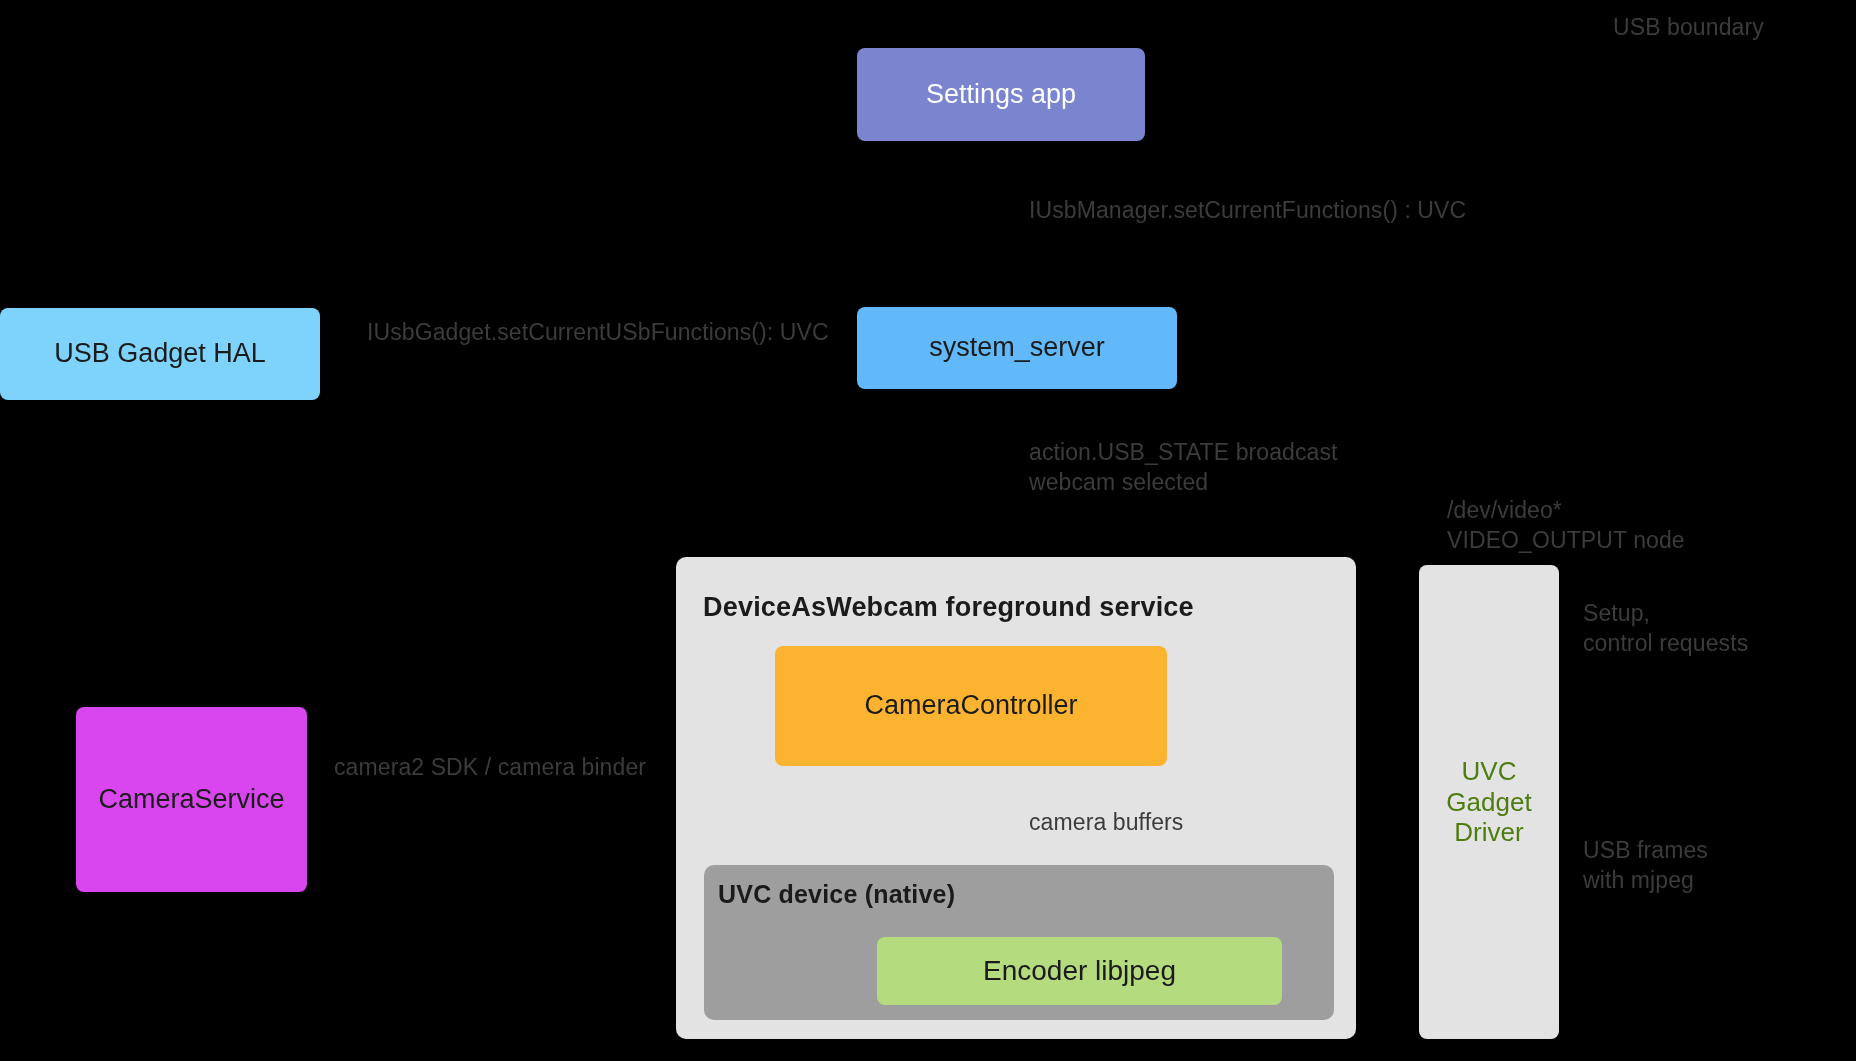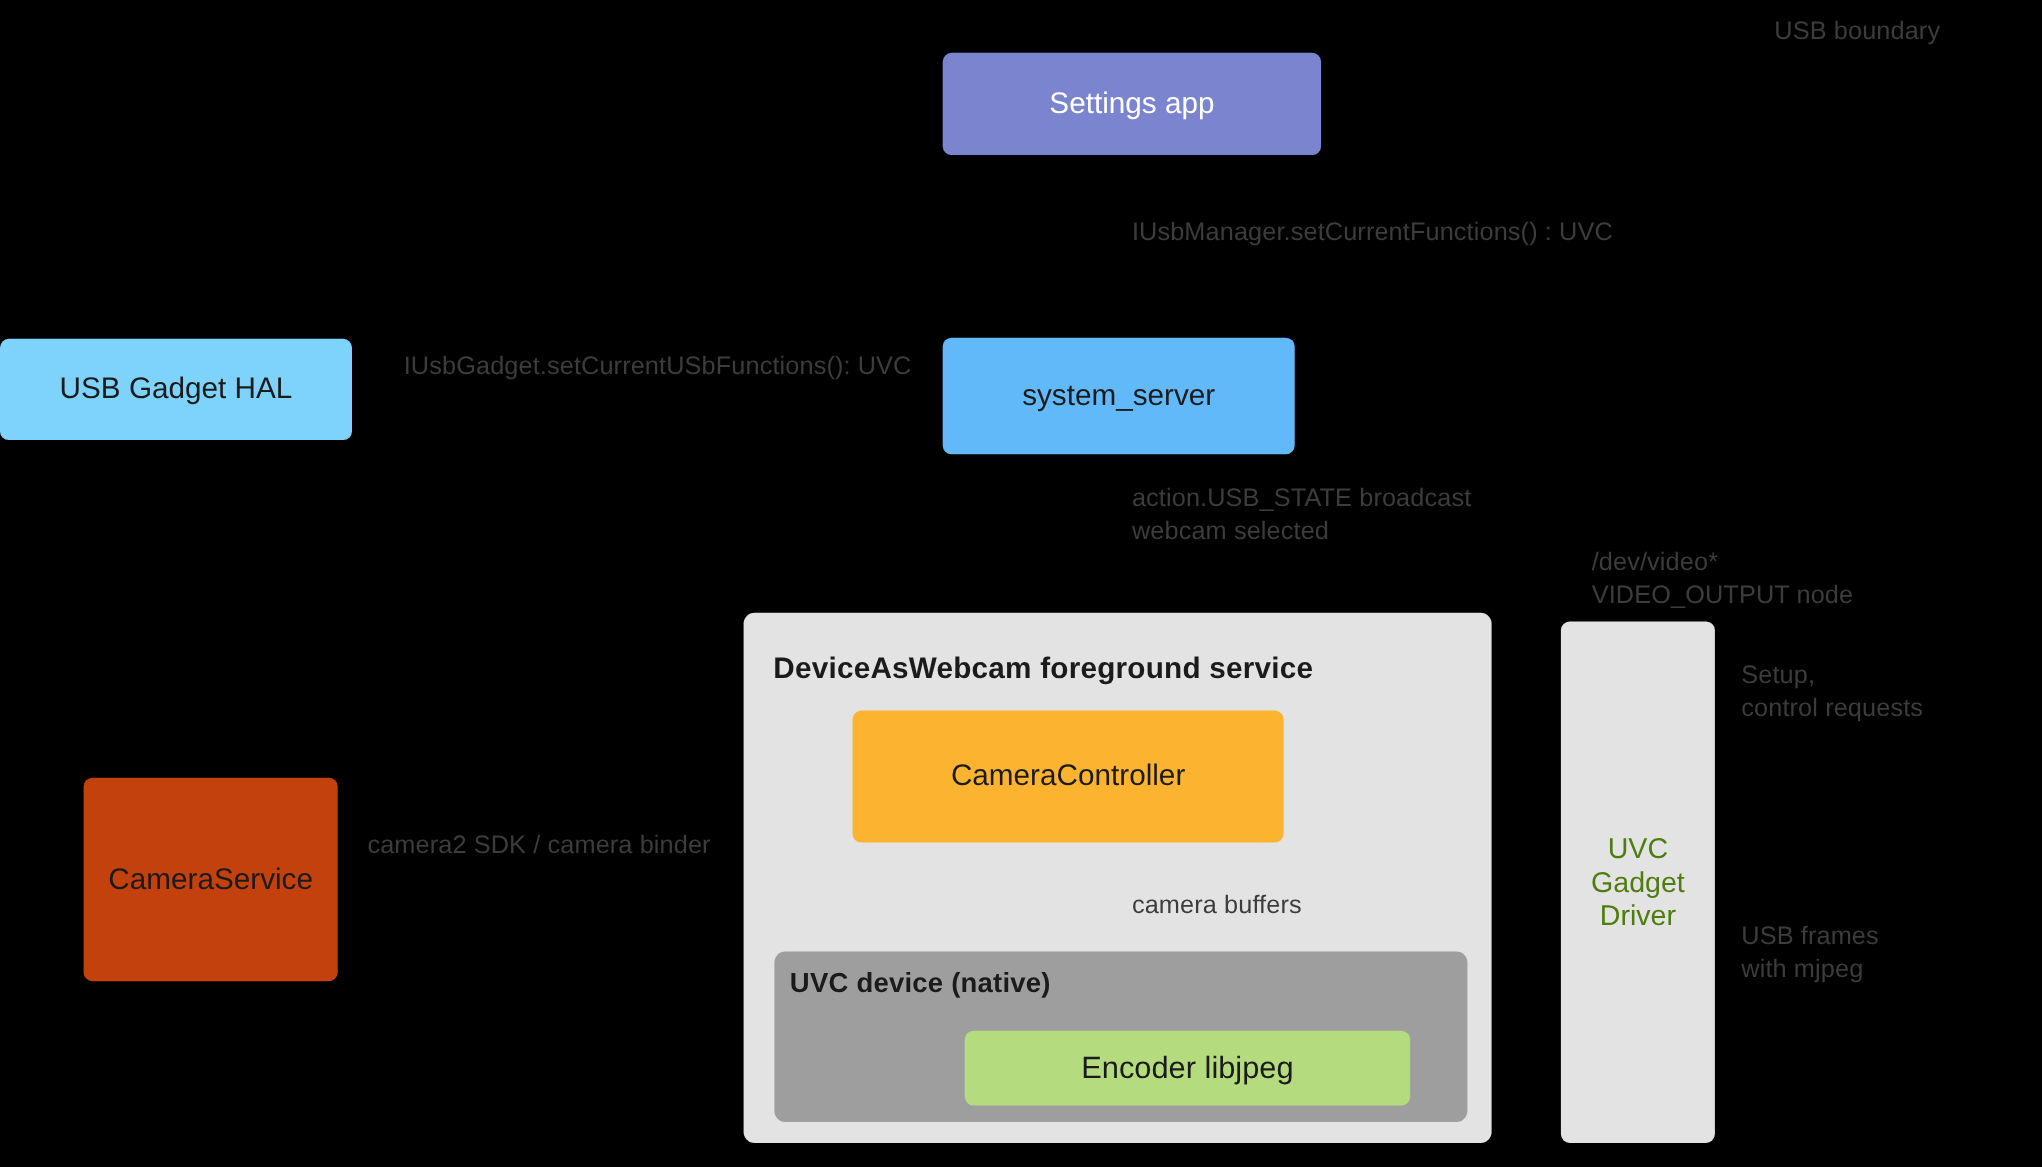--- a/index.html
+++ b/index.html
@@ -42,34 +42,34 @@
     letter-spacing: 0.2px;
   }
   .group {
     position: absolute;
     border-radius: 10px;
     box-sizing: border-box;
   }
 
   
   #settings-app {
-    left: 857px; top: 48px; width: 344px; height: 93px;
+    left: 857px; top: 48px; width: 288px; height: 93px;
     background: #7b84ce; color: #ffffff; font-size: 27px;
   }
   #system-server {
-    left: 857px; top: 307px; width: 320px; height: 106px;
+    left: 857px; top: 307px; width: 320px; height: 82px;
     background: #61b9fa; color: #1b1b1b; font-size: 27px;
   }
   #usb-gadget-hal {
     left: 0px; top: 308px; width: 320px; height: 92px;
     background: #7dd3fc; color: #1b1b1b; font-size: 27px;
   }
   #camera-service {
     left: 76px; top: 707px; width: 231px; height: 185px;
-    background: #c2410c; color: #1b1b1b; font-size: 27px;
+    background: #d946ef; color: #1b1b1b; font-size: 27px;
   }
   #dawc-panel {
     left: 676px; top: 557px; width: 680px; height: 482px;
     background: #e3e3e3;
   }
   #dawc-title { left: 703px; top: 592px; }
   #camera-controller {
     left: 775px; top: 646px; width: 392px; height: 120px;
     background: #fcb430; color: #1b1b1b; font-size: 27px;
   }

